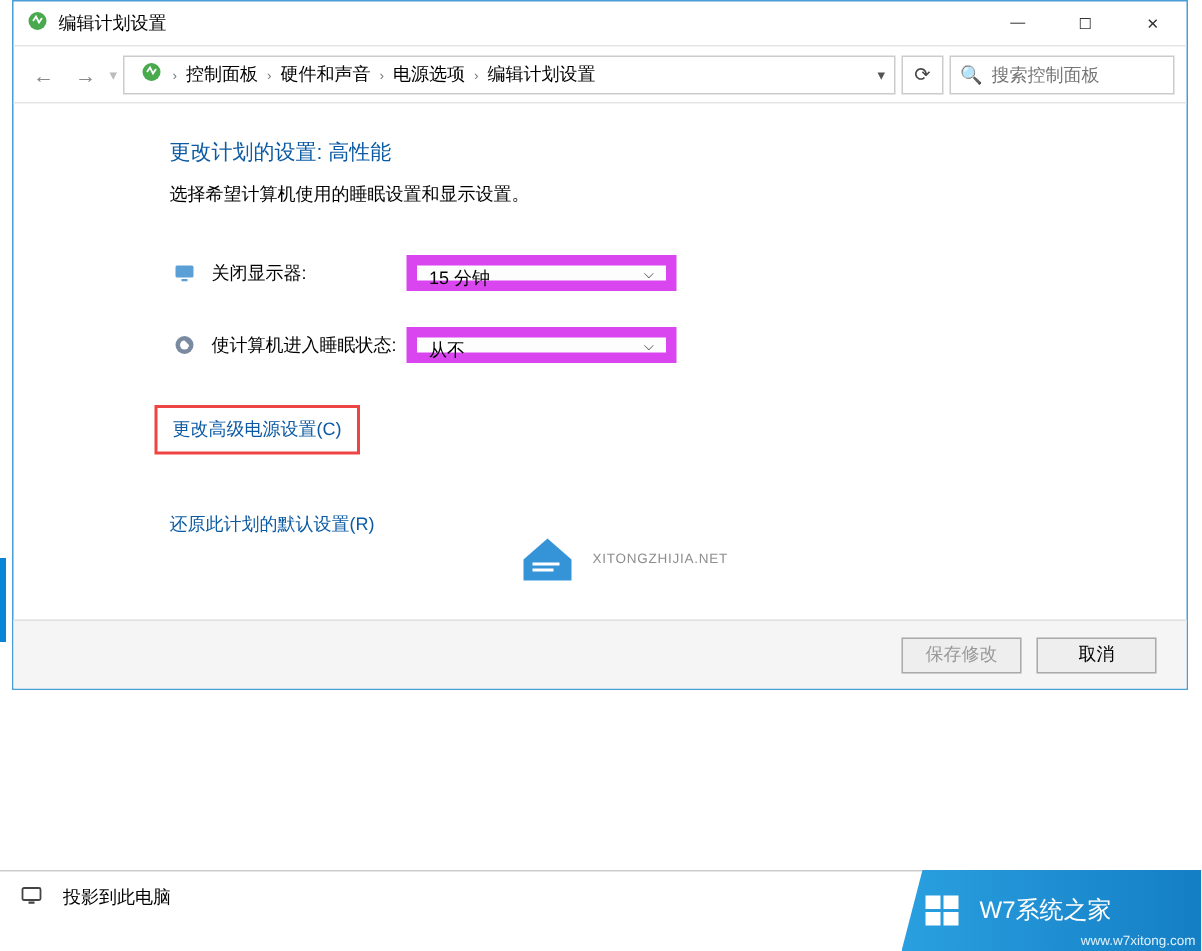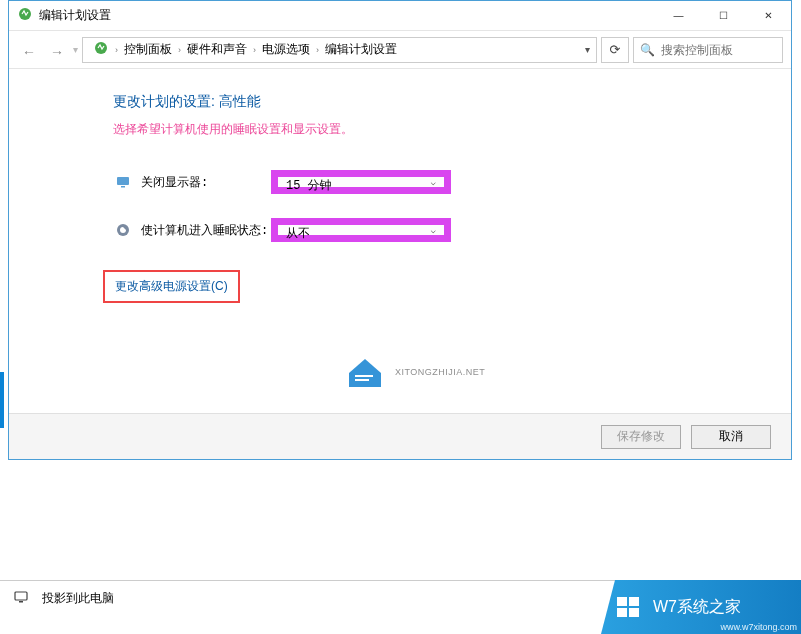--- a/index.html
+++ b/index.html
@@ -97,28 +97,27 @@
       padding: 24px 0 0 104px;
       position: relative;
     }
     .heading {
       color: #0b5aa3;
       font-size: 14px;
       margin-bottom: 10px;
     }
     .subtext {
       font-size: 12px;
-      color: #ec4899;
+      color: #000000;
       margin-bottom: 32px;
     }
     .setting-row {
       display: flex;
       align-items: center;
       margin-bottom: 24px;
-      font-family: Liberation Mono, monospace;
     }
     .setting-row .s-icon {
       width: 20px; margin-right: 8px;
       display: flex; align-items: center; justify-content: center;
     }
     .setting-row .s-label {
       width: 130px;
       font-size: 12px;
     }
     .dropdown {
@@ -292,20 +291,21 @@
       <div class="dropdown">
         <span>从不</span>
         <span class="dd-arrow">⌵</span>
       </div>
     </div>
 
     <div class="links-area">
       <span class="link-highlight">
         <span class="link">更改高级电源设置(C)</span>
       </span>
+      <span class="link link2">还原此计划的默认设置(R)</span>
     </div>
 
     <div class="watermark">
       <svg width="40" height="34" viewBox="0 0 40 34">
         <path d="M4 18 L20 4 L36 18 L36 32 L4 32 Z" fill="#2b8fd6"></path>
         <rect x="10" y="20" width="18" height="2" fill="#fff"></rect>
         <rect x="10" y="24" width="14" height="2" fill="#fff"></rect>
       </svg>
       <div>
         <div class="wm-text2">XITONGZHIJIA.NET</div>

